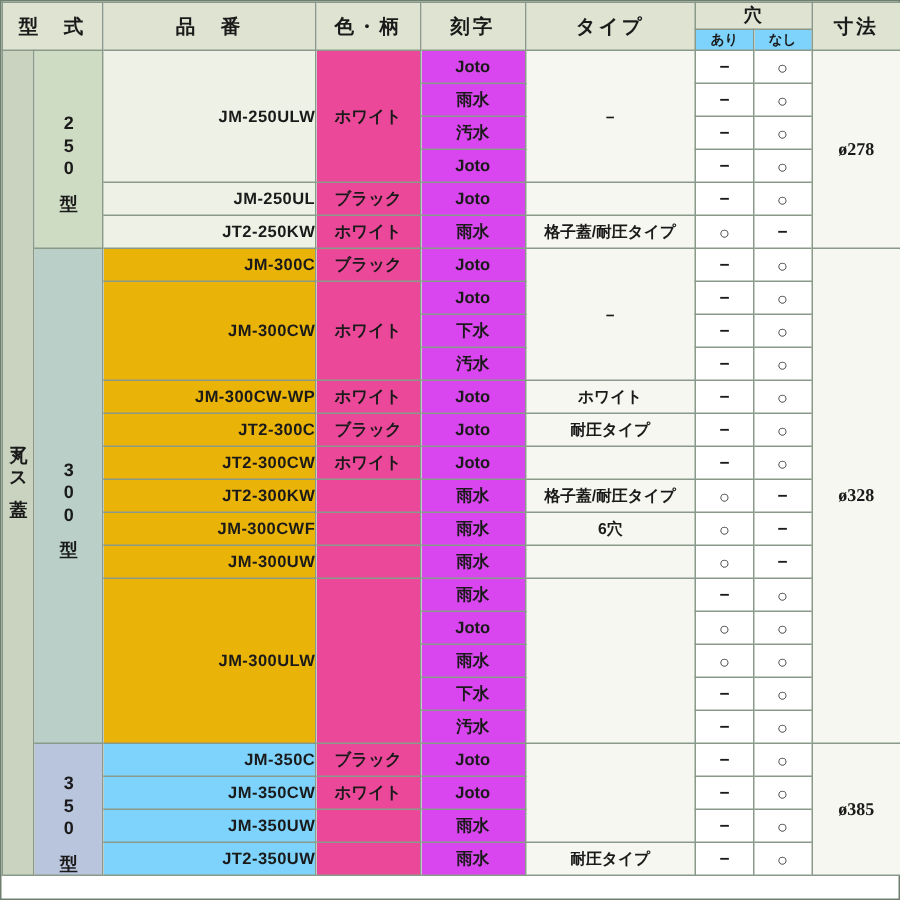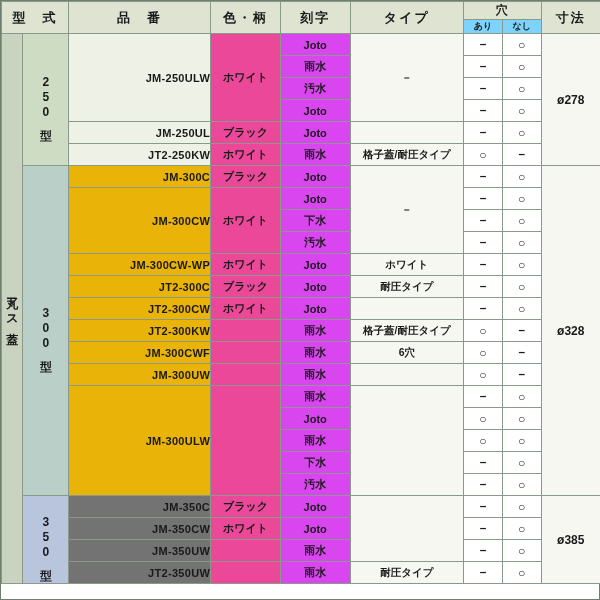--- a/index.html
+++ b/index.html
@@ -79,21 +79,21 @@
   .grp-300{background:#b9cfc8;}
   .grp-350{background:#b9c4dd;}
   .code{
     width:110px;
     font-size:11px;
     letter-spacing:0.3px;
     text-align:right;
   }
   .code-250{background:#eef2e6;}
   .code-300{background:#eab308;}
-  .code-350{background:#737373;}
+  .code-350{background:#7dd3fc;}
   .color{
     width:54px;
     background:#ec4899;
     font-size:11px;
   }
   .stamp{
     width:54px;
     background:#d946ef;
     font-size:11px;
   }
@@ -104,20 +104,21 @@
   }
   .hole{
     width:30px;
     background:#ffffff;
     font-size:12px;
   }
   .dim{
     width:46px;
     background:#f6f7f0;
     font-size:12px;
+    font-family:Liberation Serif, serif;
   }
   .row{height:22px;}
 </style>
 </head>
 <body>
 
 <div id="sheet">
   <table>
     <colgroup>
       <col style="width:16px">

